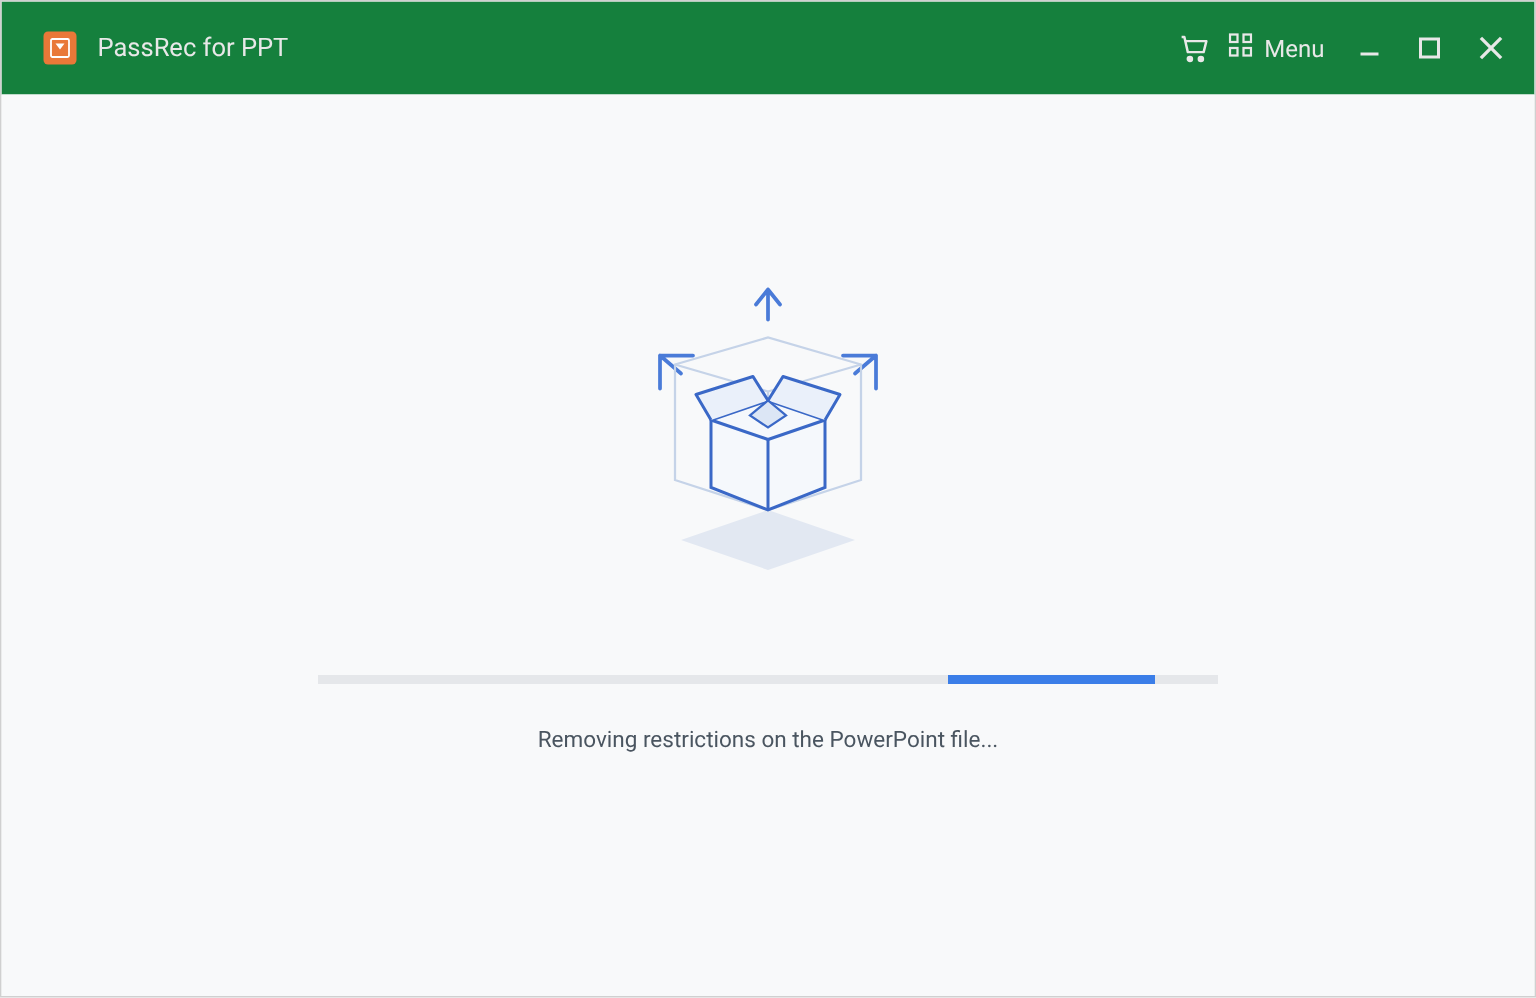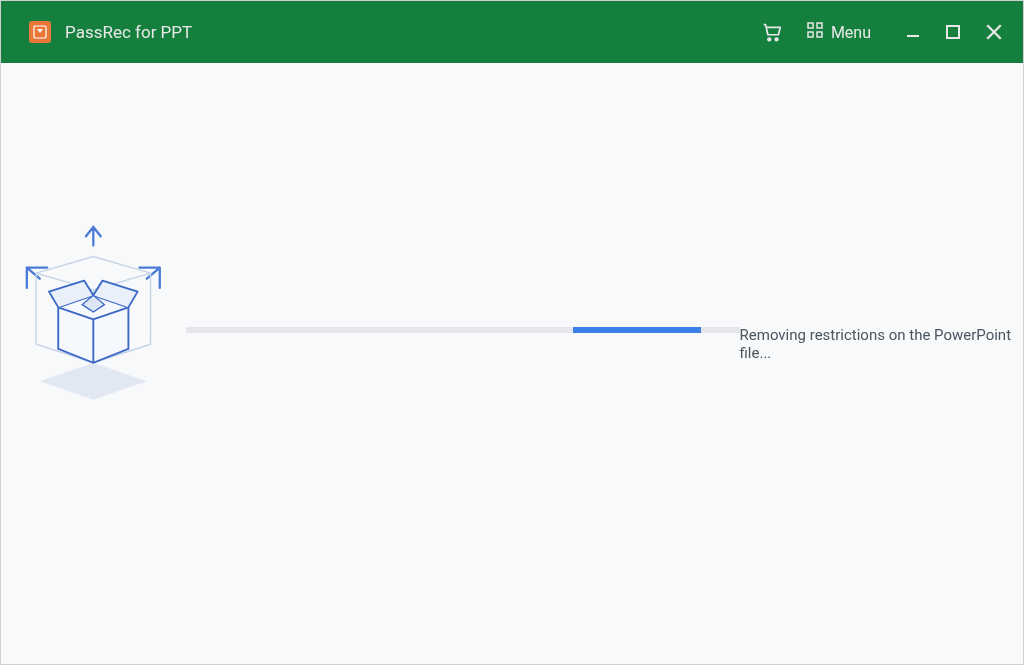--- a/index.html
+++ b/index.html
@@ -31,34 +31,35 @@
     }
     .app-icon svg { width: 14px; height: 14px; }
     .app-title {
       font-size: 17px;
       font-weight: 400;
       flex: 1;
     }
     .titlebar-controls {
       display: flex;
       align-items: center;
-      gap: 24px;
+      gap: 12px;
     }
     .cart-icon, .menu-control, .win-control {
       display: flex;
       align-items: center;
       cursor: pointer;
     }
     .menu-control { gap: 8px; font-size: 16px; }
     .win-controls { display: flex; align-items: center; gap: 24px; margin-left: 10px;}
     .win-control svg { display: block; }
     .content {
       height: calc(100% - 62px);
       background: #f8f9fa;
       display: flex;
+      flex-direction: column;
       align-items: center;
       justify-content: center;
       padding-bottom: 40px;
     }
     .illustration {
       width: 200px;
       height: 225px;
       position: relative;
       margin-bottom: 40px;
     }

